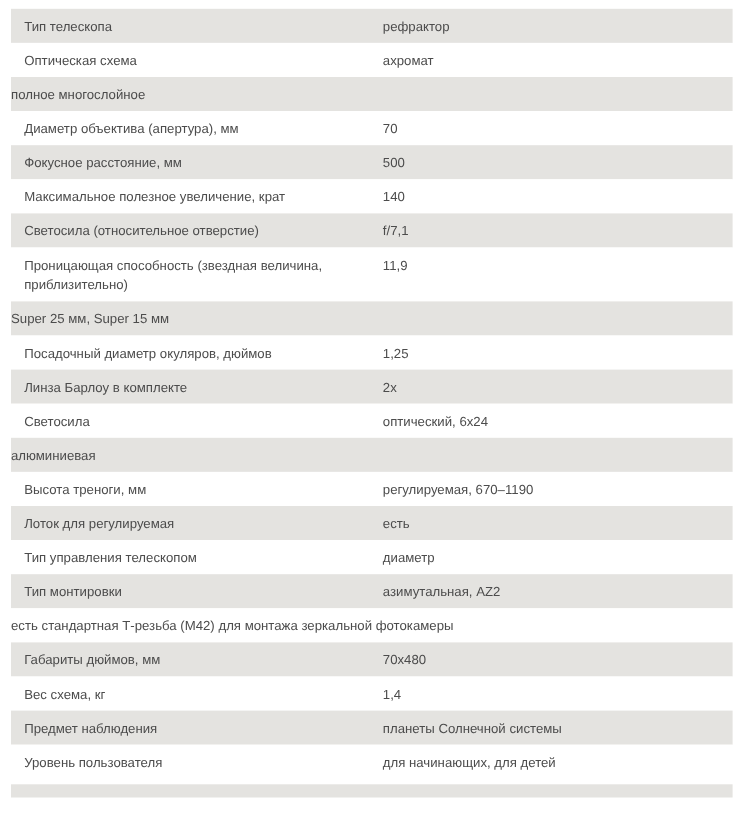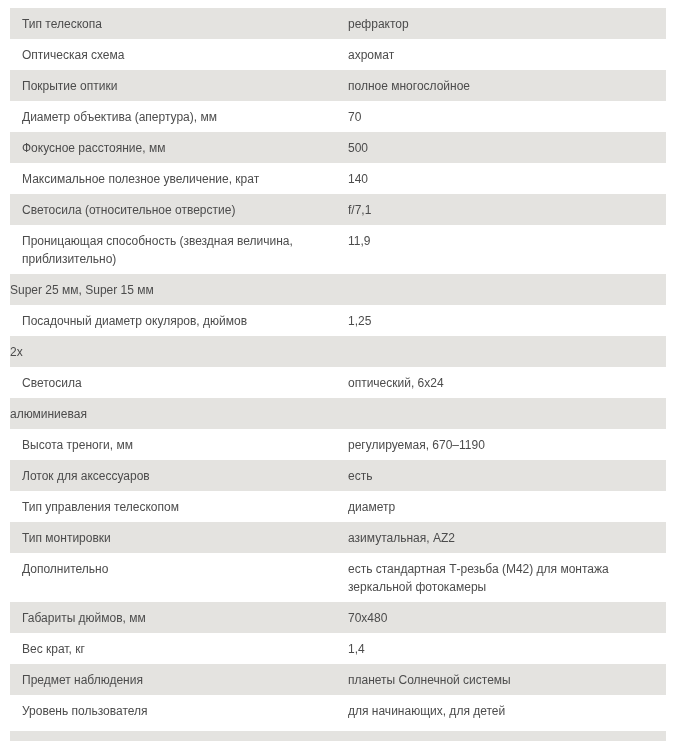--- a/index.html
+++ b/index.html
@@ -50,21 +50,20 @@
 <div class="spec-table">
   <div class="spec-row">
     <div class="spec-label">Тип телескопа</div>
     <div class="spec-value">рефрактор</div>
   </div>
   <div class="spec-row">
     <div class="spec-label">Оптическая схема</div>
     <div class="spec-value">ахромат</div>
   </div>
   <div class="spec-row">
-    <div class="spec-label">Покрытие оптики</div>
     <div class="spec-value">полное многослойное</div>
   </div>
   <div class="spec-row">
     <div class="spec-label">Диаметр объектива (апертура), мм</div>
     <div class="spec-value">70</div>
   </div>
   <div class="spec-row">
     <div class="spec-label">Фокусное расстояние, мм</div>
     <div class="spec-value">500</div>
   </div>
@@ -81,55 +80,55 @@
     <div class="spec-value">11,9</div>
   </div>
   <div class="spec-row">
     <div class="spec-value">Super 25 мм, Super 15 мм</div>
   </div>
   <div class="spec-row">
     <div class="spec-label">Посадочный диаметр окуляров, дюймов</div>
     <div class="spec-value">1,25</div>
   </div>
   <div class="spec-row">
+    <div class="spec-label">Линза Барлоу в комплекте</div>
     <div class="spec-value">2x</div>
   </div>
   <div class="spec-row">
     <div class="spec-label">Светосила</div>
     <div class="spec-value">оптический, 6x24</div>
   </div>
   <div class="spec-row">
     <div class="spec-value">алюминиевая</div>
   </div>
   <div class="spec-row">
     <div class="spec-label">Высота треноги, мм</div>
     <div class="spec-value">регулируемая, 670–1190</div>
   </div>
   <div class="spec-row">
-    <div class="spec-label">Лоток для аксессуаров</div>
+    <div class="spec-label">Лоток для регулируемая</div>
     <div class="spec-value">есть</div>
   </div>
   <div class="spec-row">
     <div class="spec-label">Тип управления телескопом</div>
     <div class="spec-value">диаметр</div>
   </div>
   <div class="spec-row">
     <div class="spec-label">Тип монтировки</div>
     <div class="spec-value">азимутальная, AZ2</div>
   </div>
   <div class="spec-row">
-    <div class="spec-label">Дополнительно</div>
     <div class="spec-value">есть стандартная Т-резьба (М42) для монтажа зеркальной фотокамеры</div>
   </div>
   <div class="spec-row">
     <div class="spec-label">Габариты дюймов, мм</div>
     <div class="spec-value">70x480</div>
   </div>
   <div class="spec-row">
-    <div class="spec-label">Вес крат, кг</div>
+    <div class="spec-label">Вес схема, кг</div>
     <div class="spec-value">1,4</div>
   </div>
   <div class="spec-row">
     <div class="spec-label">Предмет наблюдения</div>
     <div class="spec-value">планеты Солнечной системы</div>
   </div>
   <div class="spec-row">
     <div class="spec-label">Уровень пользователя</div>
     <div class="spec-value">для начинающих, для детей</div>
   </div>

